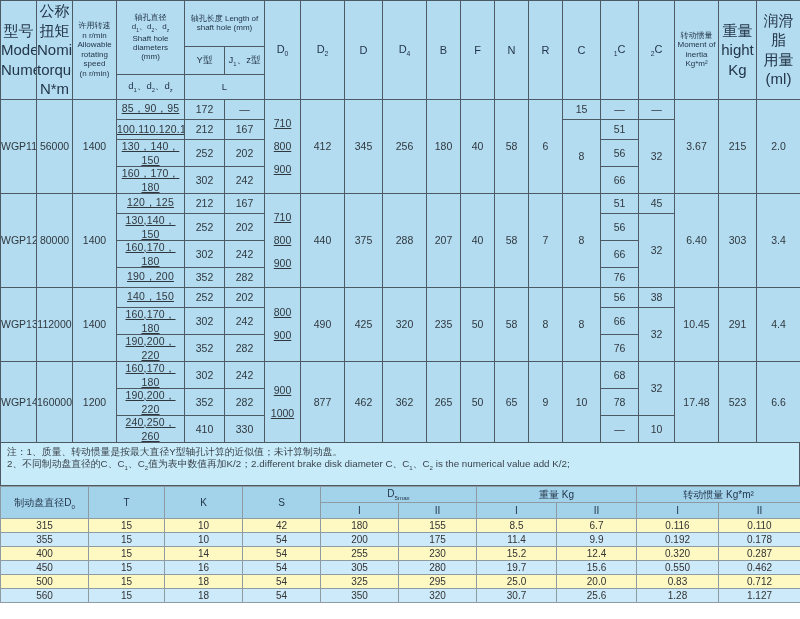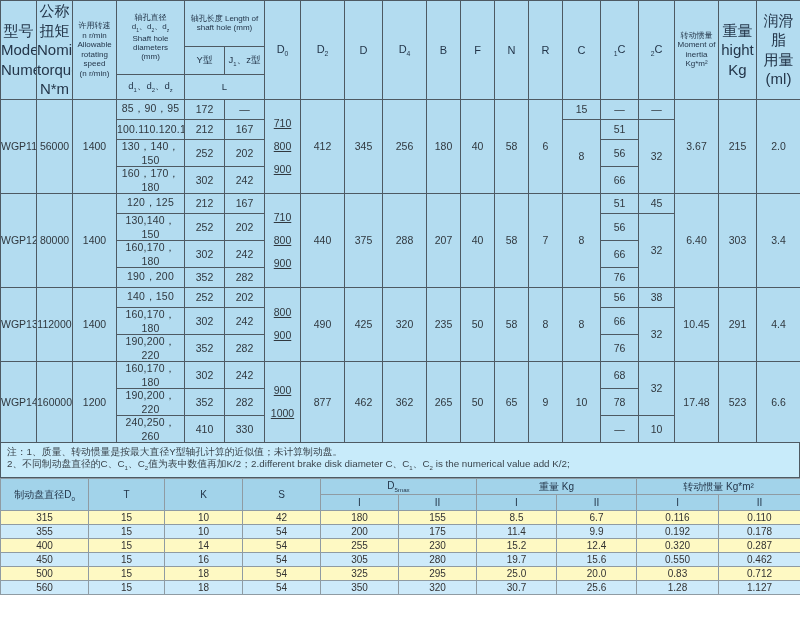--- a/index.html
+++ b/index.html
@@ -19,27 +19,27 @@
     padding:0;font-weight:normal;overflow:hidden;
   }
   table.spec th{color:#24364a;}
   table.spec td{font-size:10.5px;color:#30383f;}
   tr.h1{height:28px;} tr.h2{height:17px;} tr.h3{height:17px;}
   tr.drow{height:20px;}
   .hmain{font-size:15px;line-height:1.3;}
   .hsmall{font-size:8px;line-height:1.18;}
   .hsym{font-size:11px;}
   .hsub{font-size:9.5px;}
-  td.bores{text-align:left;padding-left:5px;font-size:10px;letter-spacing:0.2px;}
+  td.bores{text-align:left;padding-left:5px;font-size:10px;letter-spacing:0.2px;text-decoration:underline;}
   td.d0{line-height:23px;font-size:10.5px;text-decoration:underline;}
   td.model{font-size:10px;}
   
   .notes{
     background:#c8ebfa;border:1px solid #4e5a63;border-top:none;
-    padding:3px 6px 2px 6px;
+    padding:3px 6px 10px 6px;
   }
   .note-line{font-size:9.8px;line-height:12.8px;white-space:nowrap;color:#3a444c;}
   
   .btitle{
     text-align:center;font-weight:bold;font-size:13.5px;color:#333;
     margin:11px 0 7px 0;letter-spacing:1px;
   }
   table.brake{border-collapse:collapse;table-layout:fixed;width:800px;}
   table.brake th,table.brake td{
     border:1px solid #8f9ba3;text-align:center;padding:0;overflow:hidden;

